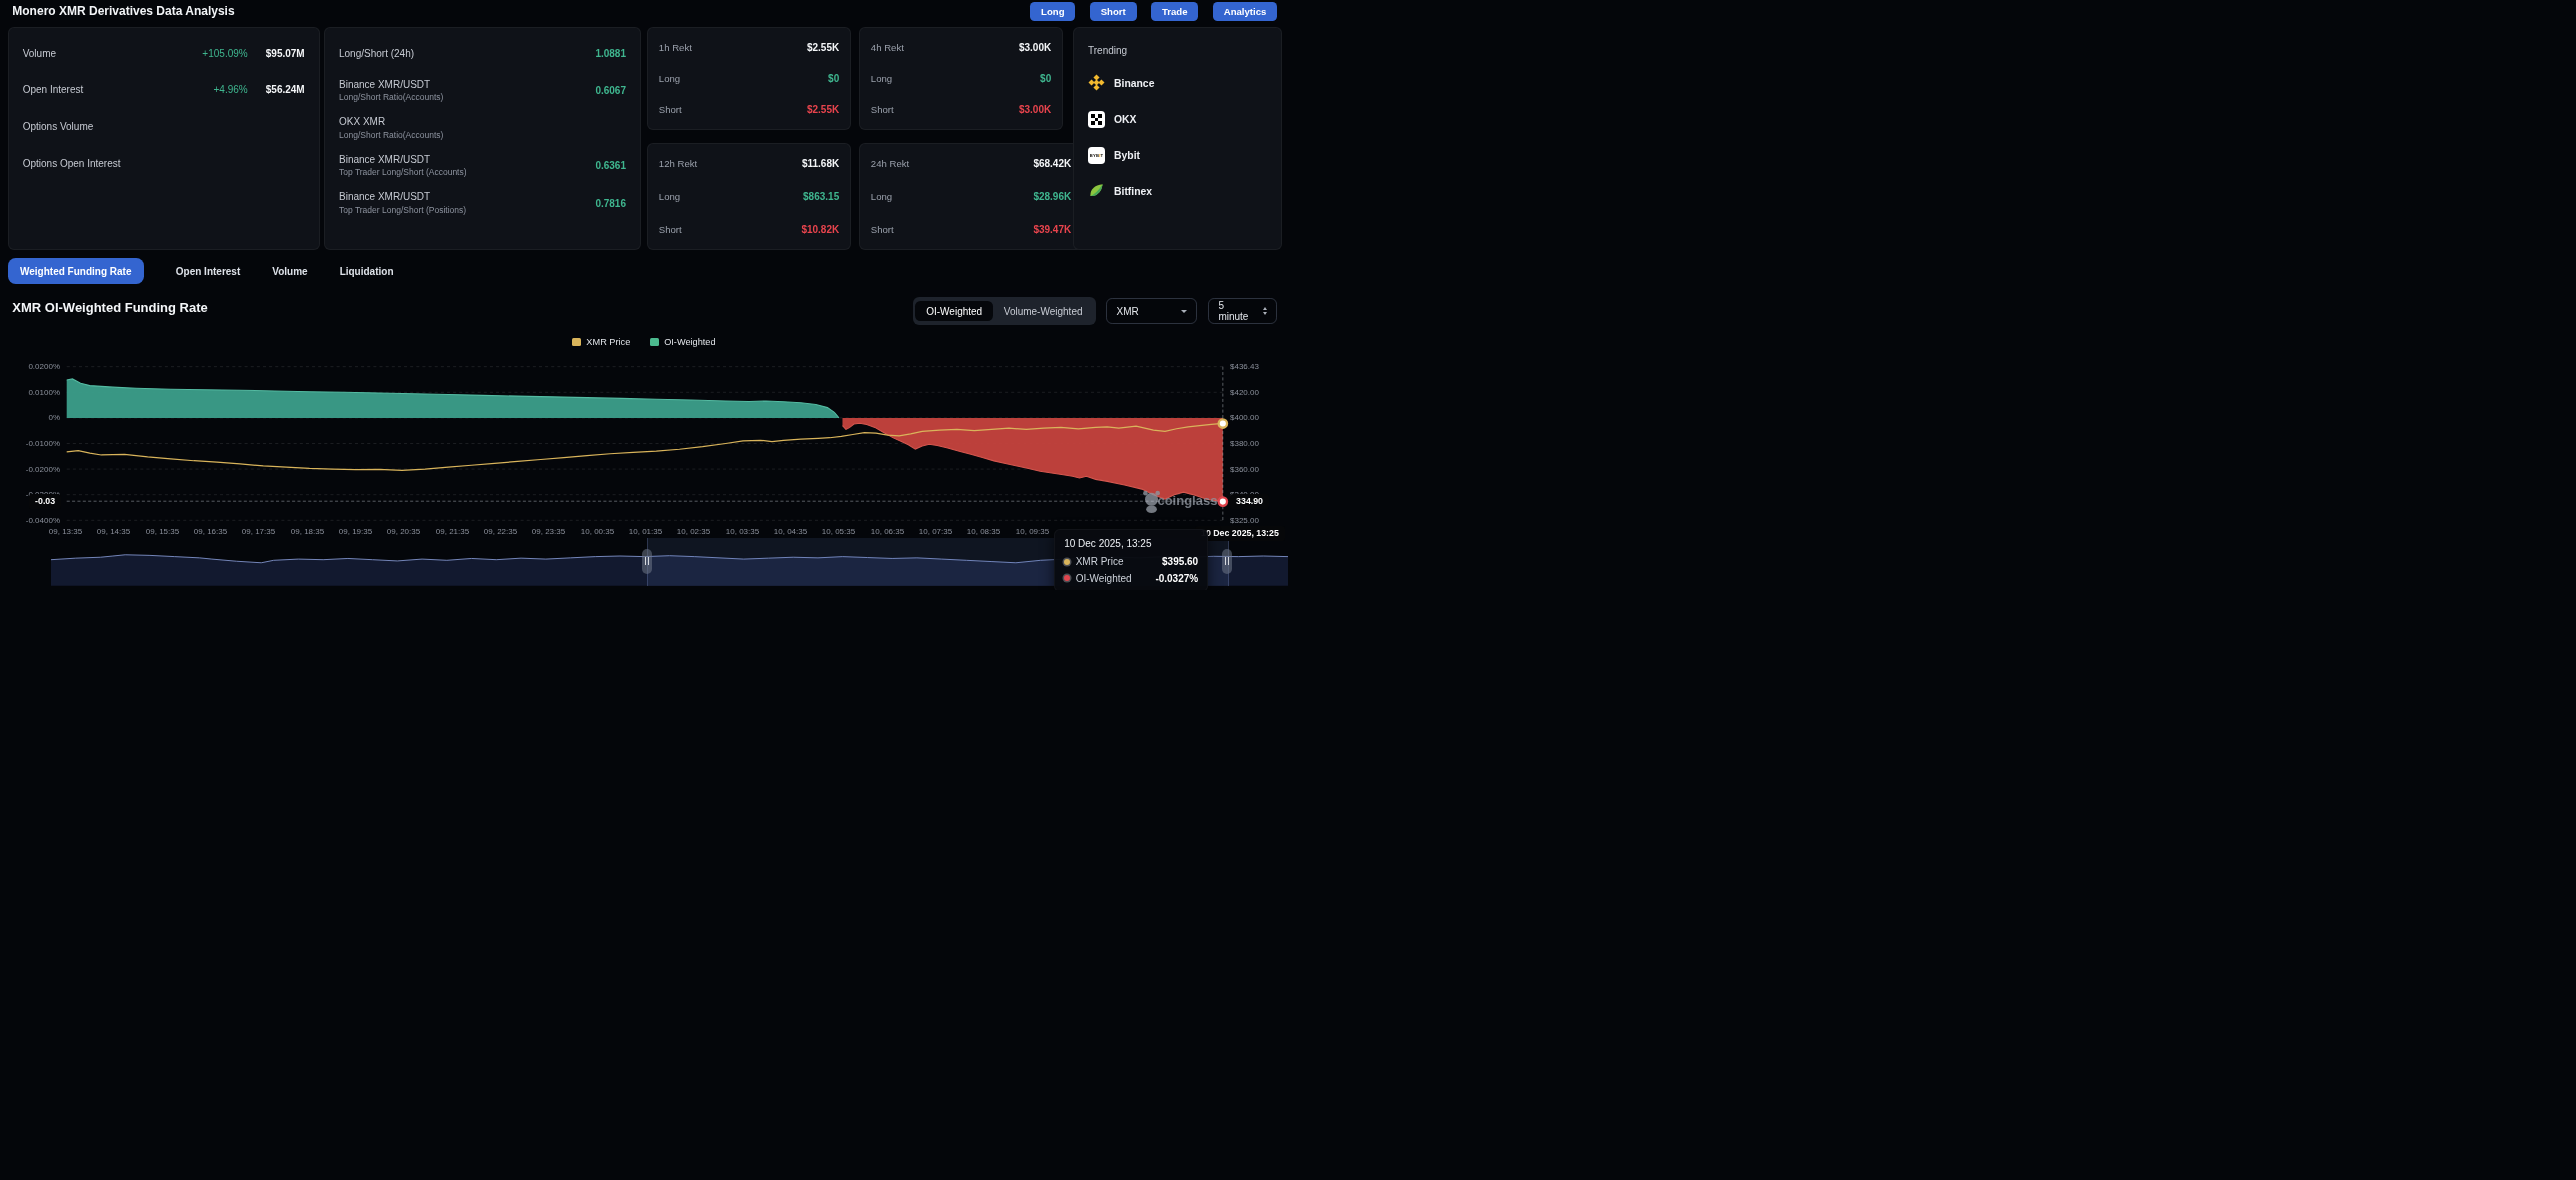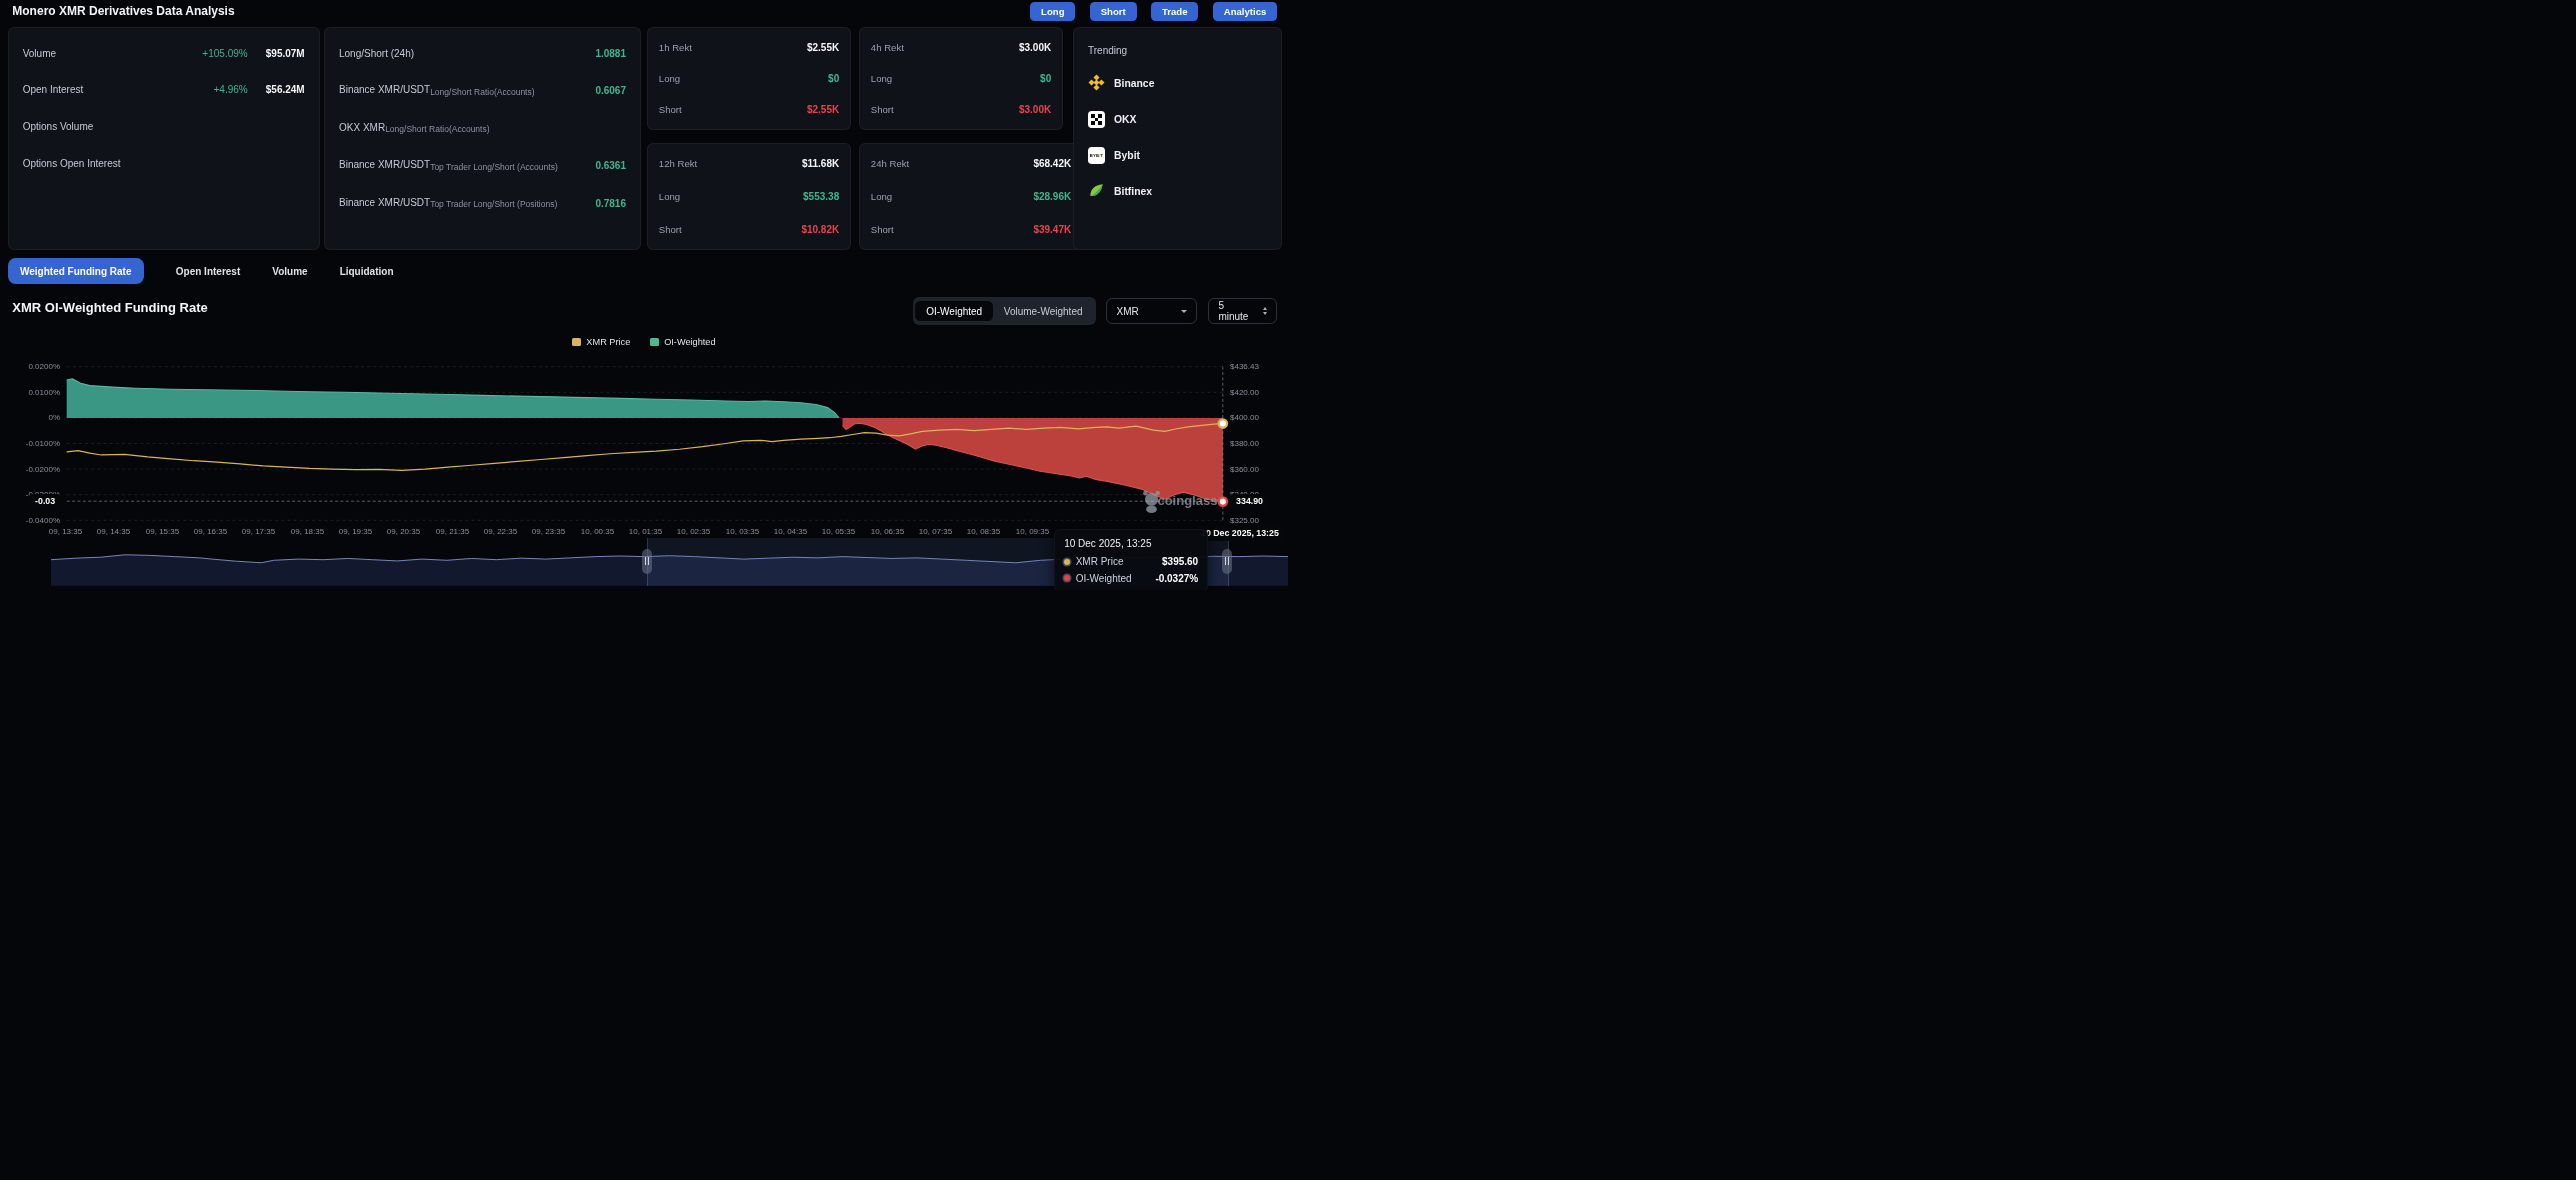--- a/index.html
+++ b/index.html
@@ -20,21 +20,21 @@
   .pct{color:#3fb68f;font-size:10px;margin-left:auto;}
   .val{color:#f4f6f8;font-size:10px;font-weight:700;width:57px;text-align:right;}
   .teal{color:#3fb68f;font-size:10px;font-weight:700;margin-left:auto;}
   .green{color:#3fb68f!important;}
   .red{color:#e8444d!important;}
   #card-market{left:7.7px;top:27px;width:312px;height:223px;padding:16px 14px;}
   #card-market .row{height:18.4px;margin-bottom:18.4px;}
   #card-ls{left:324px;top:27px;width:317px;height:223px;padding:17px 14px;}
   #card-ls .r1{height:17px;margin-bottom:14px;display:flex;align-items:center;}
   #card-ls .r2{height:29px;margin-bottom:8.5px;display:flex;align-items:center;}
-  #card-ls .stack{display:flex;flex-direction:row;justify-content:center;}
+  #card-ls .stack{display:flex;flex-direction:column;justify-content:center;}
   .rekt{padding:12.3px 10.8px;display:flex;flex-direction:column;justify-content:space-between;}
   .rekt .row{height:14px;}
   .rekt .lab{color:#9aa0ab;font-size:9.6px;}
   .rekt .val{width:auto;margin-left:auto;}
   #card-trend{left:1073px;top:27px;width:209px;height:223px;padding:17px 14px;}
   .trend-item{display:flex;align-items:center;gap:9px;height:23px;margin-bottom:13px;cursor:pointer;}
   .trend-item .tlabel{font-size:10.4px;font-weight:700;color:#eef0f4;}
   .tile{width:17px;height:17px;border-radius:3.8px;background:#fff;display:flex;
         align-items:center;justify-content:center;overflow:hidden;}
   .okx-grid{display:grid;grid-template-columns:repeat(3,3.5px);grid-template-rows:repeat(3,3.5px);}
@@ -186,21 +186,21 @@
     <span class="val red">$3.00K</span>
     </div>
 </div>
 <div class="card rekt" style="left:647px;top:143px;width:204px;height:107px;">
   <div class="row">
       <span class="lab">12h Rekt</span>
     <span class="val">$11.68K</span>
     </div>
   <div class="row">
       <span class="lab">Long</span>
-    <span class="val green">$553.38</span>
+    <span class="val green">$863.15</span>
     </div>
   <div class="row">
       <span class="lab">Short</span>
     <span class="val red">$10.82K</span>
     </div>
 </div>
 <div class="card rekt" style="left:859px;top:143px;width:224px;height:107px;">
   <div class="row">
       <span class="lab">24h Rekt</span>
     <span class="val">$68.42K</span>

